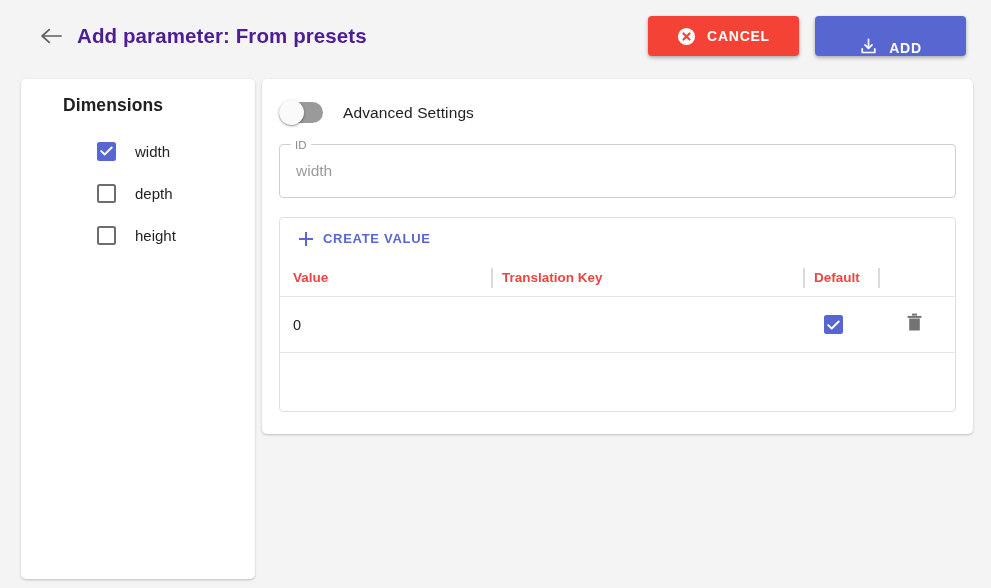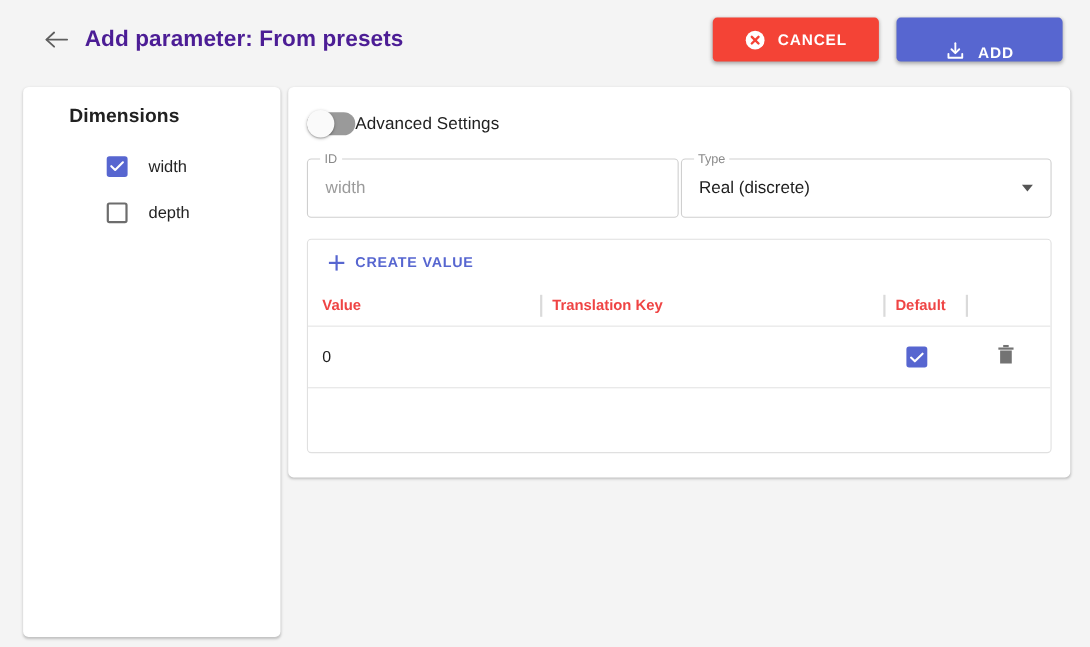--- a/index.html
+++ b/index.html
@@ -149,20 +149,21 @@
   }
   .switch .thumb {
     position: absolute;
     left: 0; top: -2px;
     width: 25px; height: 25px;
     border-radius: 50%;
     background: #fafafa;
     box-shadow: 0 1px 3px rgba(0,0,0,0.30), 0 1px 1px rgba(0,0,0,0.16);
   }
   .adv-label {
+    margin-left: 20px;
     font-size: 15.5px;
     color: #212121;
     letter-spacing: 0.1px;
   }
 
   
   .fields-row {
     display: flex;
     gap: 2px;
     margin: 21px 0 0 17px;
@@ -361,45 +362,44 @@
           </svg>
         </span>
         <span class="dim-label">width</span>
       </div>
 
       <div class="dim-item">
         <span class="cbox off"></span>
         <span class="dim-label">depth</span>
       </div>
 
+      <div class="dim-item">
+        <span class="cbox off"></span>
+        <span class="dim-label">height</span>
+      </div>
 
     </div>
   </div>
 
   <div class="main-card">
 
     <div class="adv-row">
       <div class="switch">
         <div class="thumb"></div>
       </div>
       <div class="adv-label">Advanced Settings</div>
     </div>
 
     <div class="fields-row">
 
       <div class="outlined">
         <span class="legend">ID</span>
         <span class="value placeholder">width</span>
       </div>
 
-      <div class="outlined">
-        <span class="legend">Type</span>
-        <span class="value">Real (discrete)</span>
-        <span class="select-arrow"></span>
-      </div>
 
     </div>
 
     <div class="table-wrap">
 
       <div class="create-row">
         <button class="create-btn">
           <span class="plus-ico"></span>
           <span>CREATE VALUE</span>
         </button>

